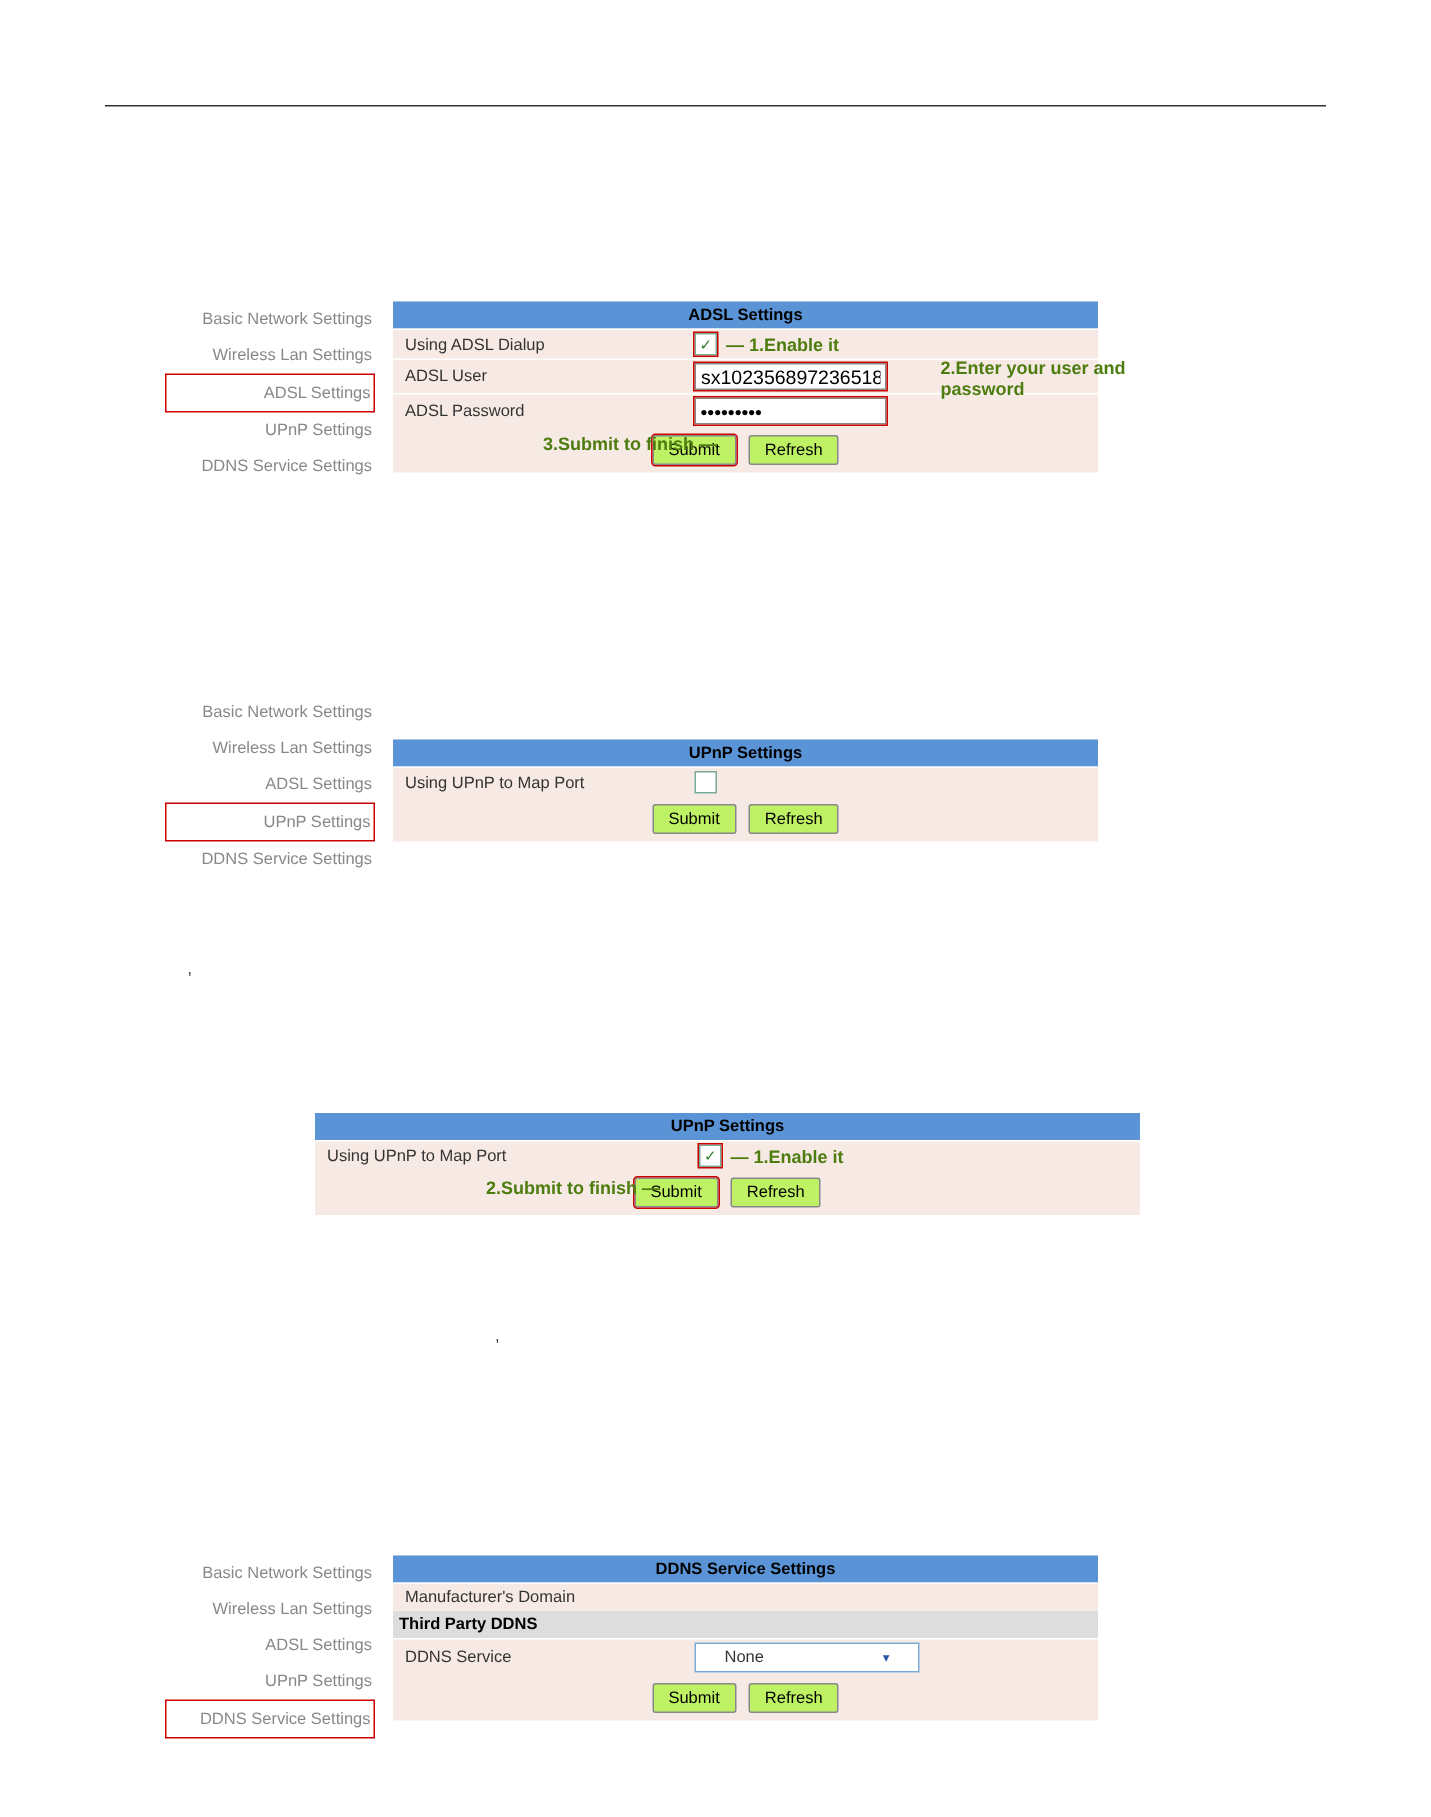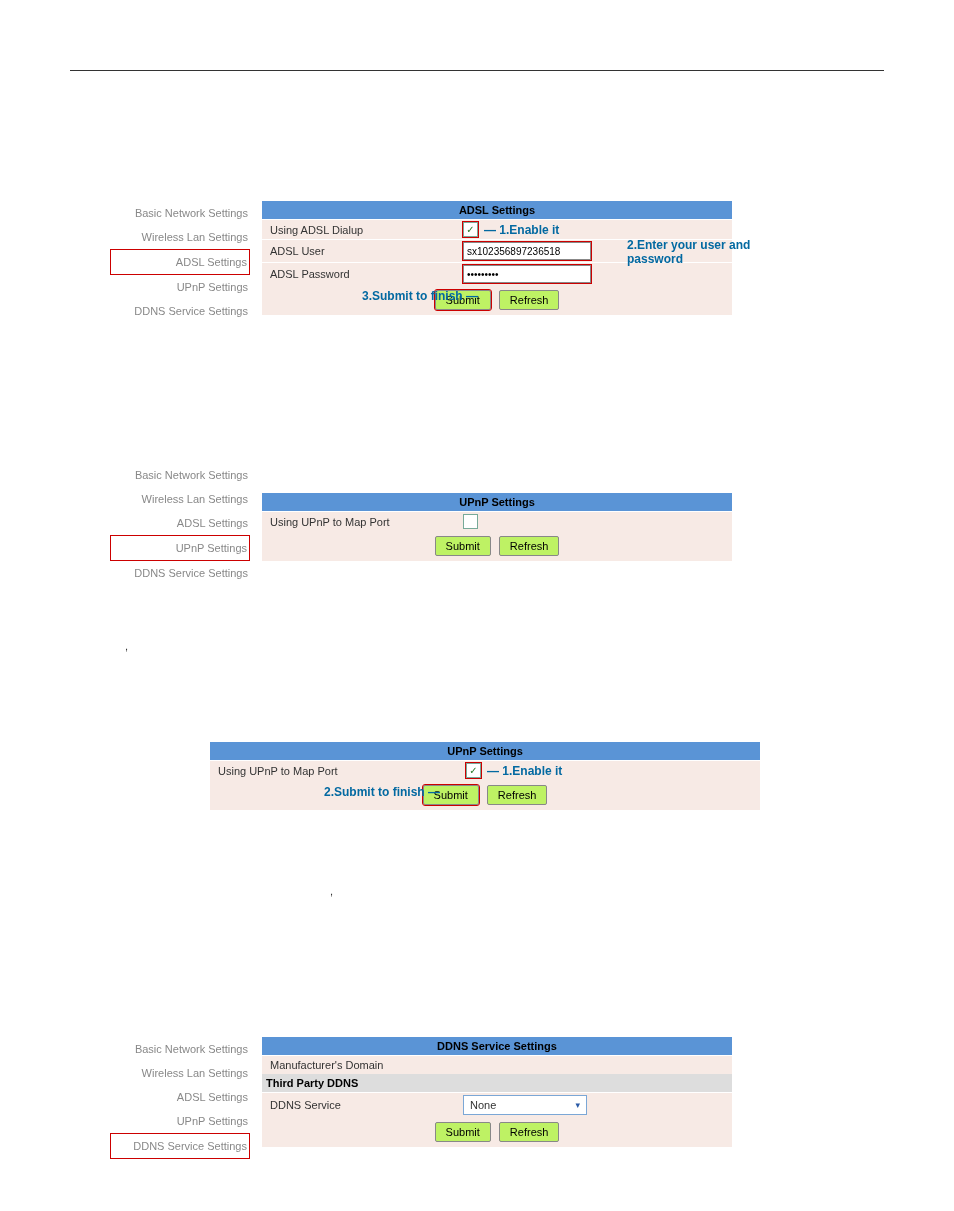--- a/index.html
+++ b/index.html
@@ -80,21 +80,21 @@
       justify-content: center;
       font-size: 10px;
       color: #2a7a2a;
     }
     .checkbox-box.red-border {
       outline: 1.5px solid #c00;
       outline-offset: 0;
     }
     .text-input {
       font-family: Arial, sans-serif;
-      font-size: 10px;
+      font-size: 13px;
       height: 16px;
       border: 1px solid #888;
       padding: 0 3px;
       width: 120px;
     }
     .text-input.red-border {
       outline: 1.5px solid #c00;
       outline-offset: 0;
     }
     .btn {
@@ -112,21 +112,21 @@
       outline-offset: 0;
     }
     .buttons-row {
       display: flex;
       justify-content: center;
       gap: 8px;
       padding: 5px 0;
       position: relative;
     }
     .annotation {
-      color: #0369a1;
+      color: #4d7c0f;
       font-weight: bold;
       font-size: 12px;
     }
     .annotation-right {
       position: absolute;
       left: 164px;
       width: 150px;
       line-height: 1.2;
     }
     .annotation-left {
@@ -143,21 +143,21 @@
       padding: 3px 4px;
       color: #000;
     }
     .select-box {
       font-family: Arial, sans-serif;
       font-size: 11px;
       height: 18px;
       border: 1px solid #7ba7d6;
       background: #fff;
       width: 110px;
-      padding: 0 6px;
+      padding: 0 19px;
       display: inline-flex;
       align-items: center;
       justify-content: space-between;
     }
     .select-arrow {
       color: #2a5aa6;
       font-size: 9px;
     }
     .upnp-standalone {
       width: 550px;

